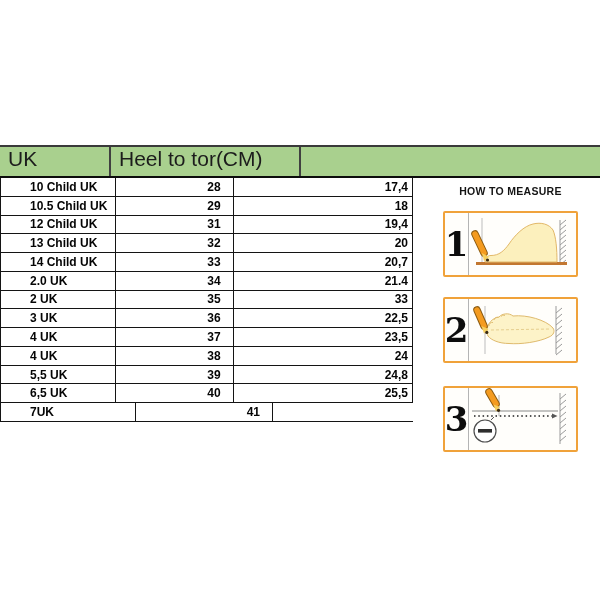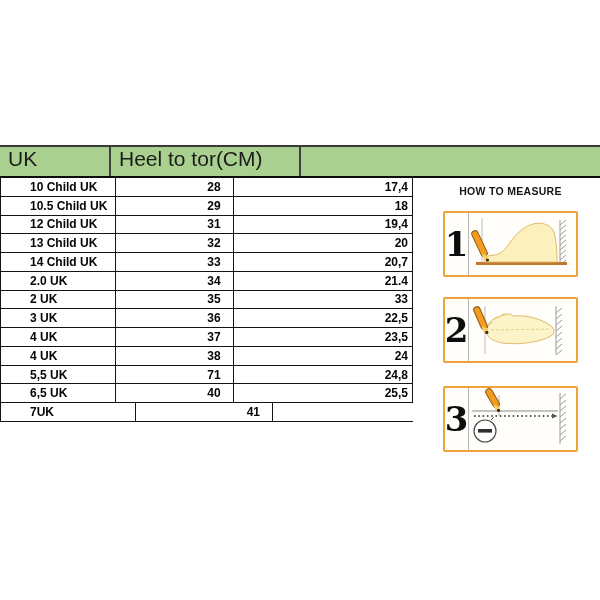--- a/index.html
+++ b/index.html
@@ -98,21 +98,21 @@
       <div class="cell eu">37</div>
       <div class="cell heel">23,5</div>
     </div>
     <div class="trow">
       <div class="cell uk">4 UK</div>
       <div class="cell eu">38</div>
       <div class="cell heel">24</div>
     </div>
     <div class="trow">
       <div class="cell uk">5,5 UK</div>
-      <div class="cell eu">71</div>
+      <div class="cell eu">39</div>
       <div class="cell heel">24,8</div>
     </div>
     <div class="trow">
       <div class="cell uk">6,5 UK</div>
       <div class="cell eu">40</div>
       <div class="cell heel">25,5</div>
     </div>
     <div class="trow">
       <div class="cell uk">7UK</div>
       <div class="cell eu">41</div>

